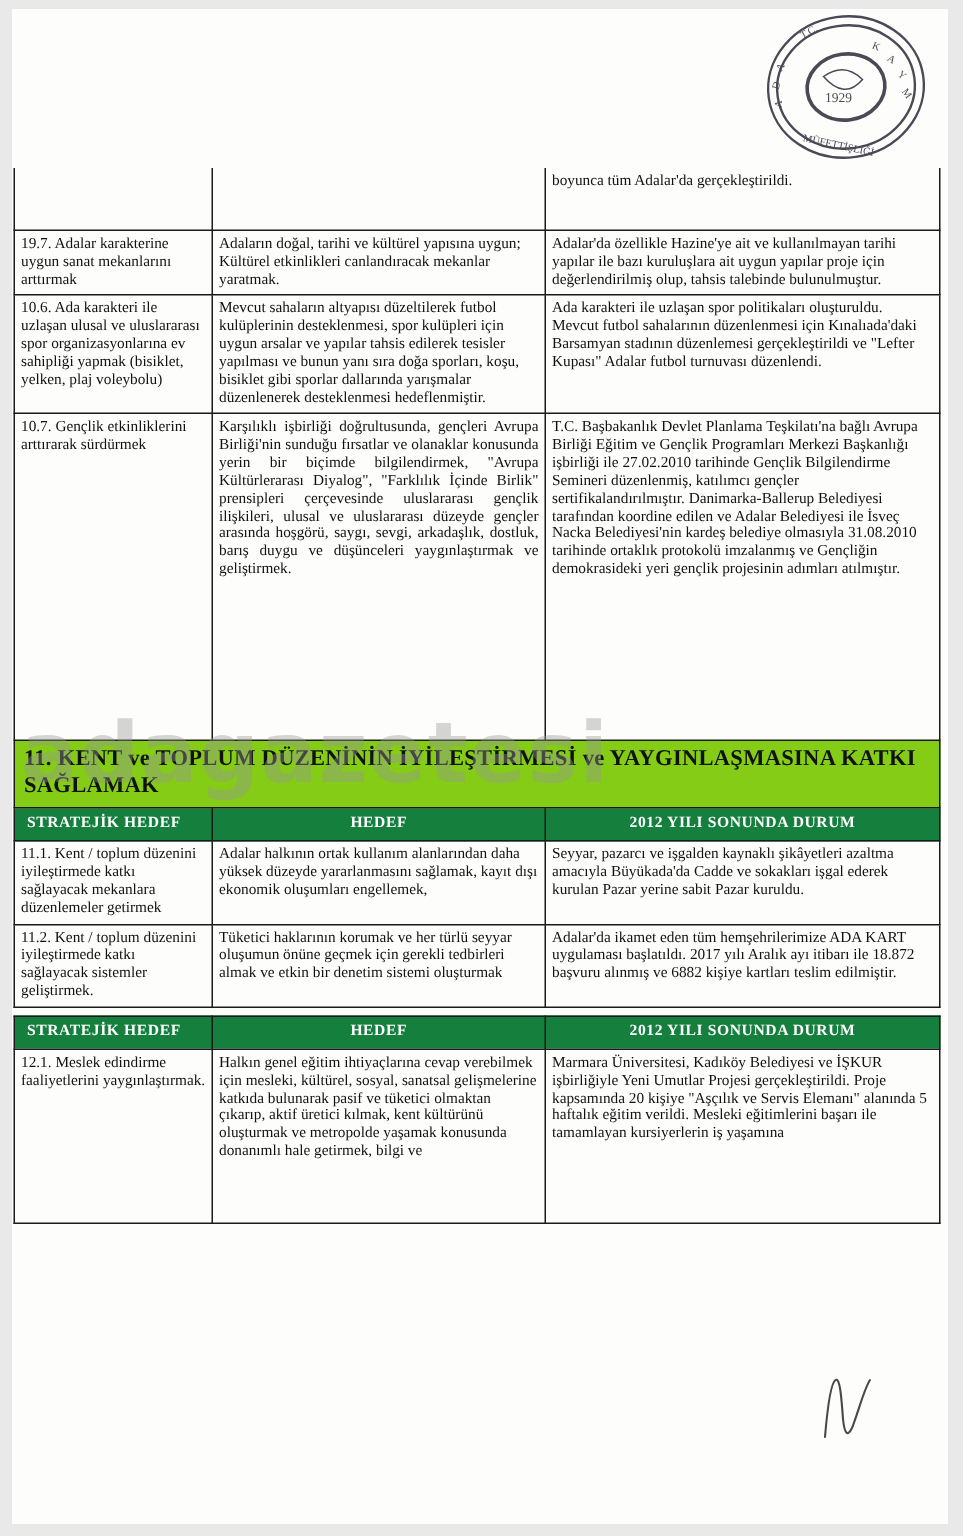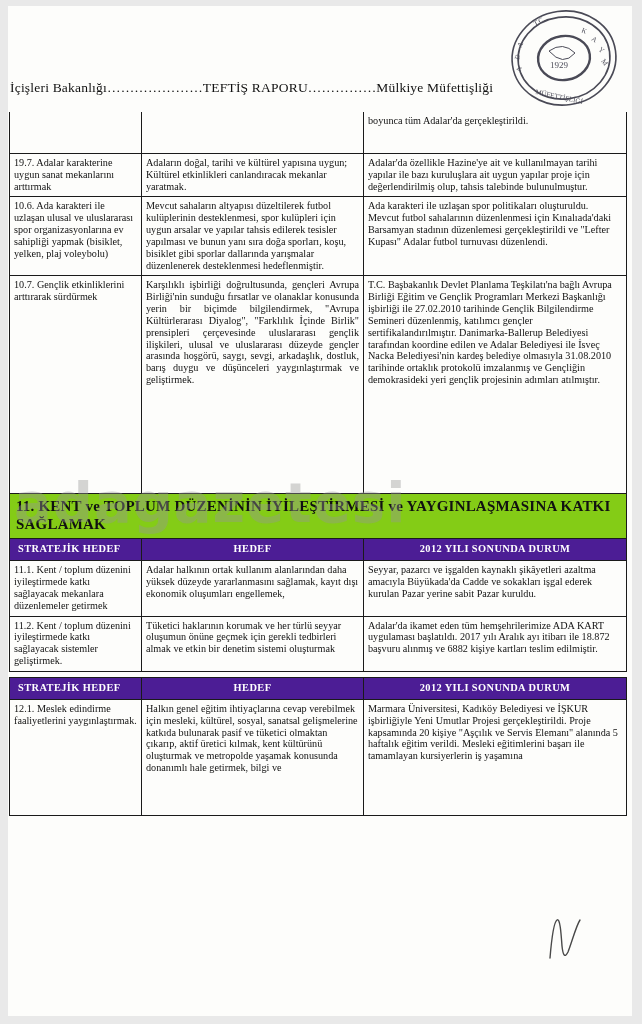--- a/index.html
+++ b/index.html
@@ -78,21 +78,21 @@
   
   .banner td {
     background: #84cc16;
     font-weight: bold;
     font-size: 15px;
     padding: 4px 6px 5px 6px;
     letter-spacing: 0.2px;
   }
   
   .strip td {
-    background: #4c1d95;
+    background: #15803d;
     color: #ffffff;
     font-weight: bold;
     font-size: 10.4px;
     text-align: center;
     padding: 4px 3px 5px 3px;
     letter-spacing: 0.4px;
   }
   .strip td.left-h { text-align: left; padding-left: 8px; }
 
   .spacer-row td {
@@ -160,21 +160,20 @@
       <text x="14" y="54" transform="rotate(-74 14 54)">D</text>
       <text x="16" y="66" transform="rotate(-86 16 66)">A</text>
       <text x="45" y="62" font-size="9">1929</text>
       <text x="30" y="88" transform="rotate(12 30 88)">MÜFETTİŞLİĞİ</text>
     </g>
     <g stroke="#2b2b3a" stroke-width="1" fill="none">
       <path d="M44,45 q14,-10 26,2 q-12,14 -26,-2 z"></path>
     </g>
   </svg>
 
-  <div class="header-line">İçişleri Bakanlığı…………………TEFTİŞ RAPORU……………Mülkiye Müfettişliği</div>
 
   <table class="doc-table">
     <colgroup>
       <col class="col-a">
         <col class="col-b">
         <col class="col-c">
     </colgroup>
     <tbody>
 
       <tr>

